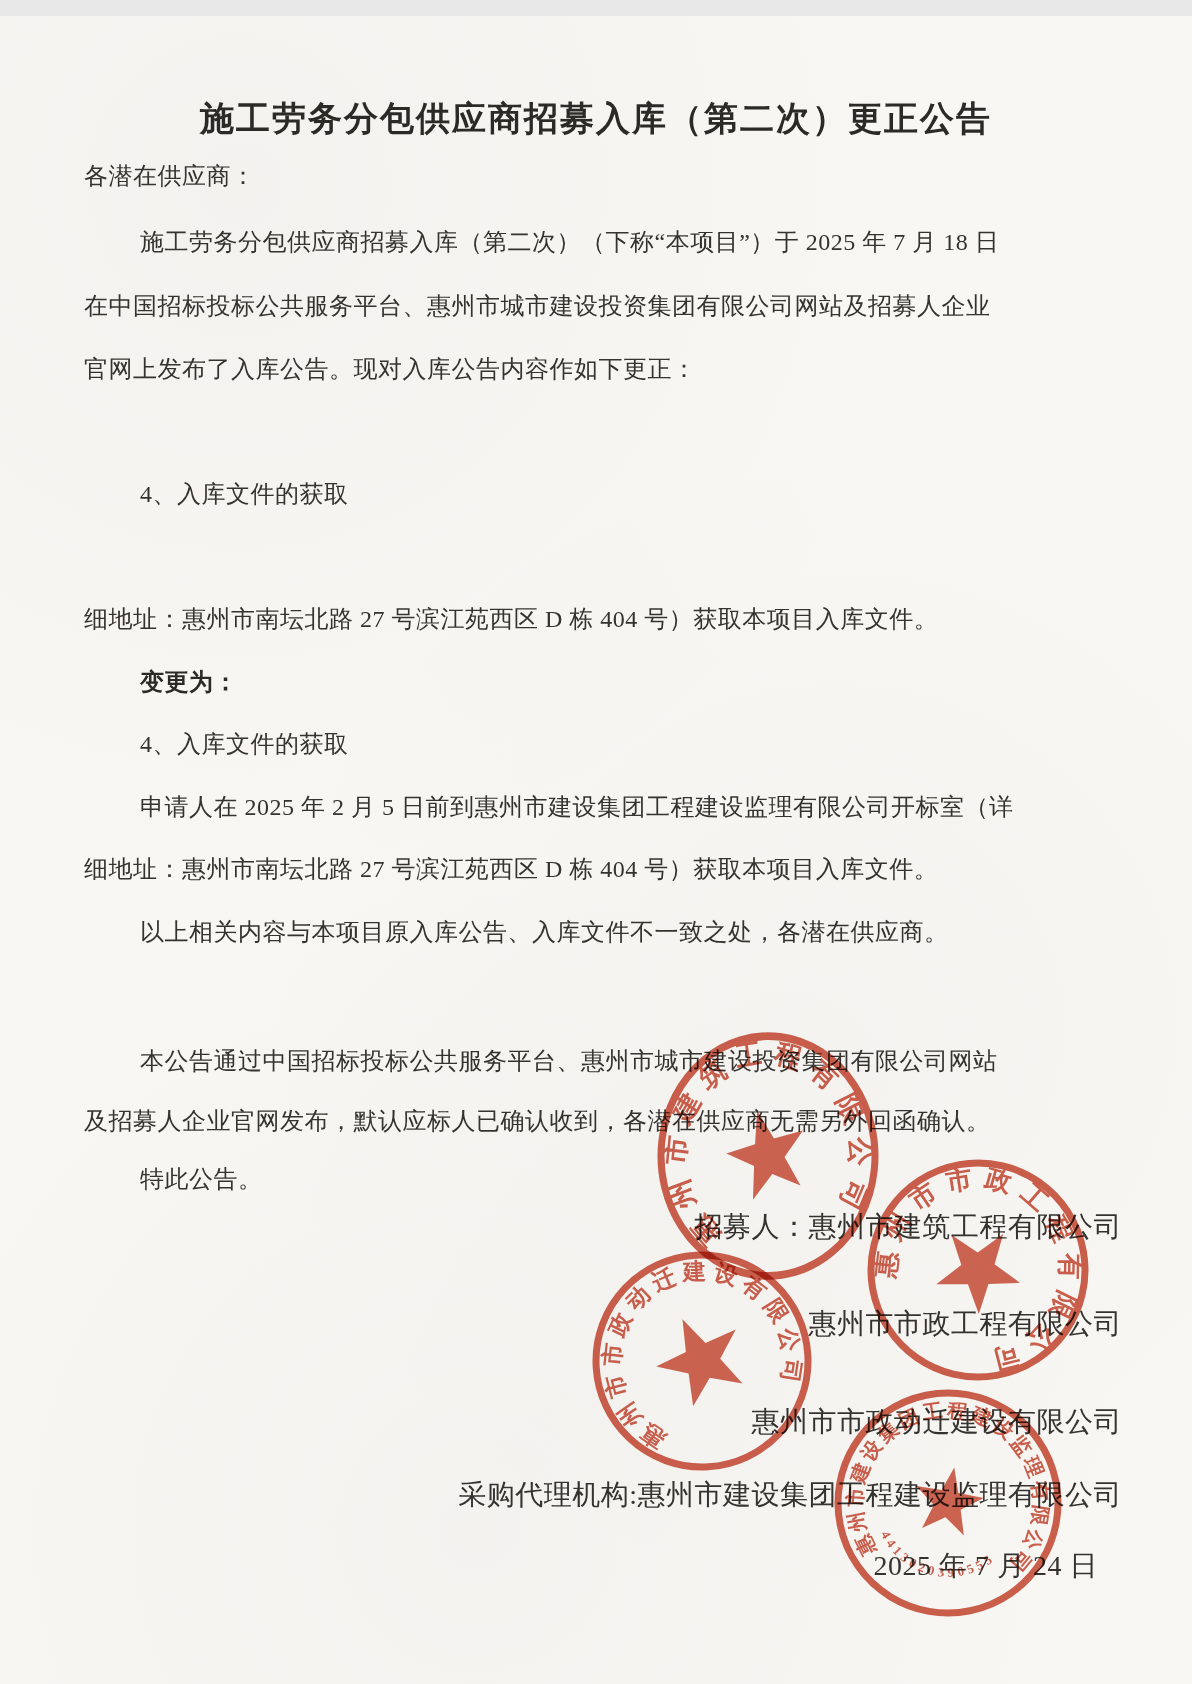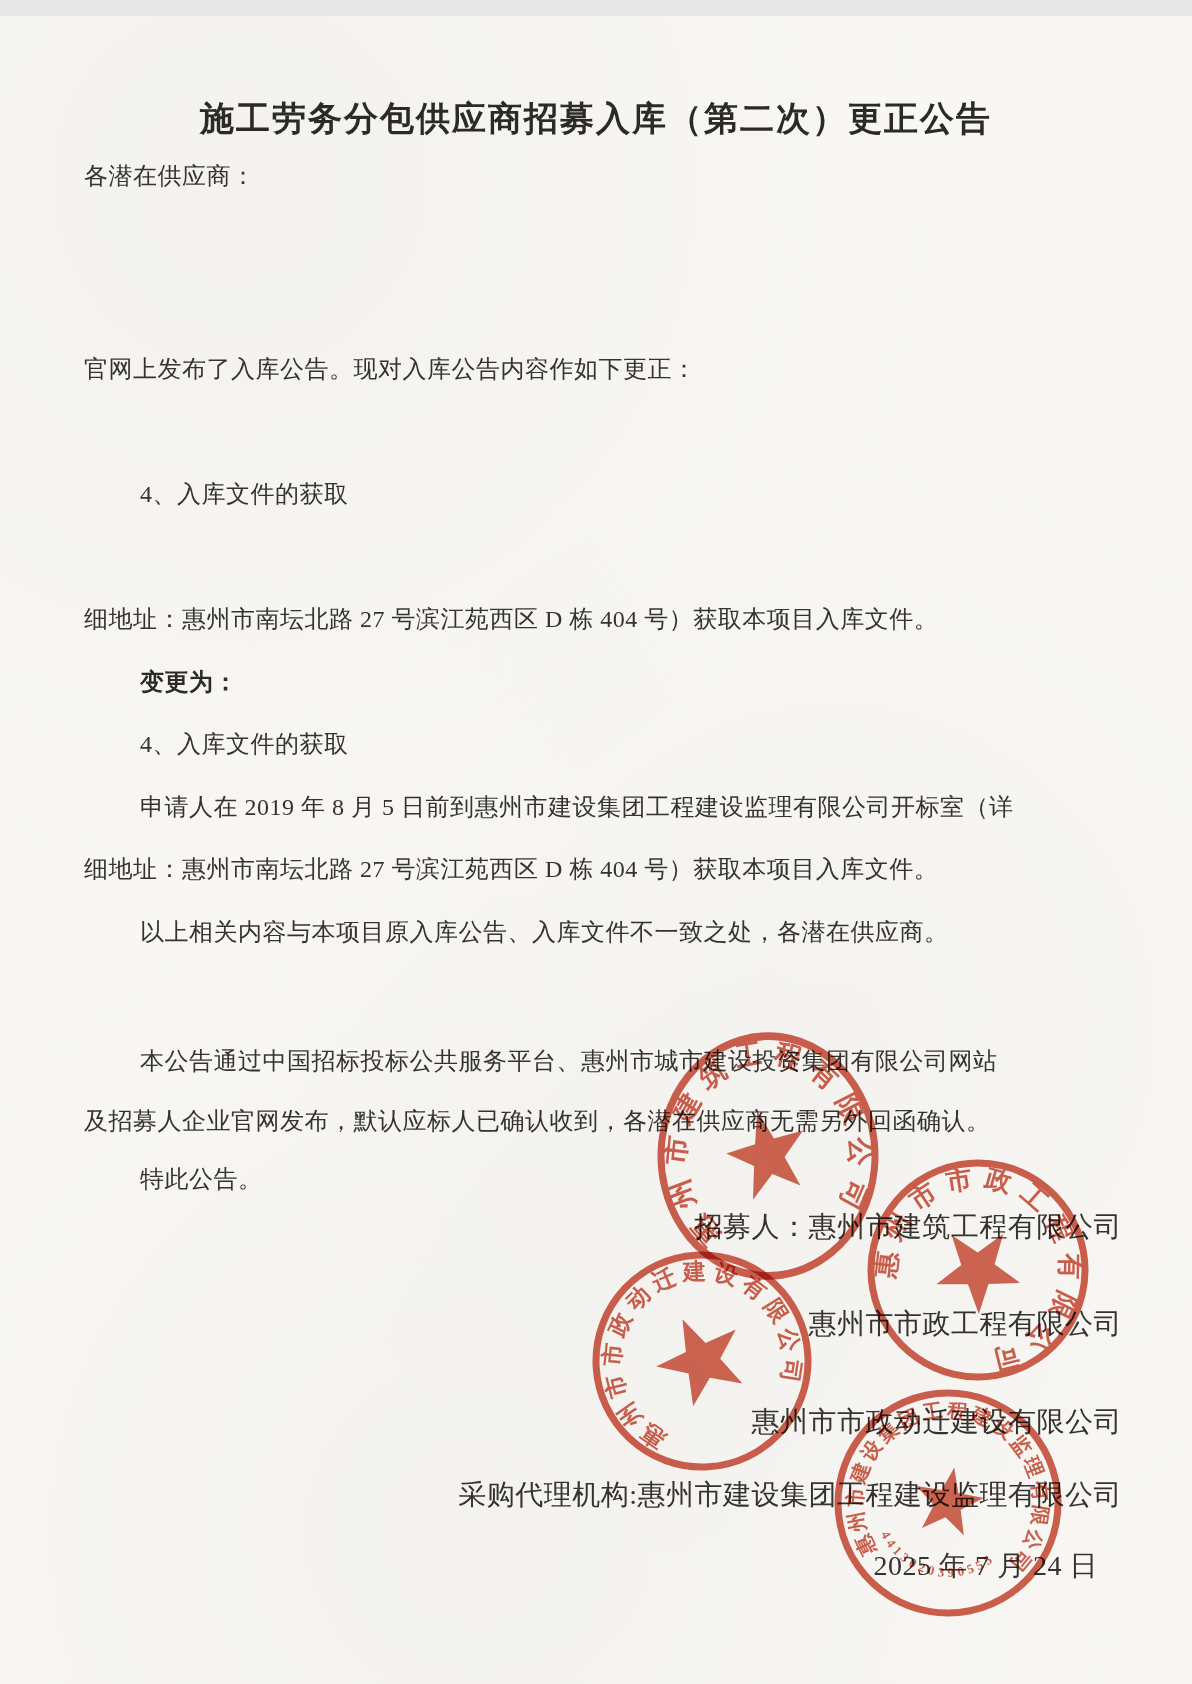--- a/index.html
+++ b/index.html
@@ -48,26 +48,28 @@
 </style>
 </head>
 <body>
 
 <div class="page">
 
   <h1 class="title">施工劳务分包供应商招募入库（第二次）更正公告</h1>
 
   <div class="line" style="top:141px">各潜在供应商：</div>
 
+  <div class="line indent" style="top:207px">施工劳务分包供应商招募入库（第二次）（下称“本项目”）于 2025 年 7 月 18 日</div>
+  <div class="line" style="top:271px">在中国招标投标公共服务平台、惠州市城市建设投资集团有限公司网站及招募人企业</div>
   <div class="line" style="top:334px">官网上发布了入库公告。现对入库公告内容作如下更正：</div>
   <div class="line indent" style="top:459px">4、入库文件的获取</div>
   <div class="line" style="top:584px">细地址：惠州市南坛北路 27 号滨江苑西区 D 栋 404 号）获取本项目入库文件。</div>
   <div class="line indent b" style="top:647px">变更为：</div>
   <div class="line indent" style="top:709px">4、入库文件的获取</div>
-  <div class="line indent" style="top:772px">申请人在 2019 年 8 月 5 日前到惠州市建设集团工程建设监理有限公司开标室（详</div>
+  <div class="line indent" style="top:772px">申请人在 2025 年 2 月 5 日前到惠州市建设集团工程建设监理有限公司开标室（详</div>
   <div class="line" style="top:834px">细地址：惠州市南坛北路 27 号滨江苑西区 D 栋 404 号）获取本项目入库文件。</div>
   <div class="line indent" style="top:897px">以上相关内容与本项目原入库公告、入库文件不一致之处，各潜在供应商。</div>
   <div class="line indent" style="top:1026px">本公告通过中国招标投标公共服务平台、惠州市城市建设投资集团有限公司网站</div>
   <div class="line" style="top:1086px">及招募人企业官网发布，默认应标人已确认收到，各潜在供应商无需另外回函确认。</div>
   <div class="line indent" style="top:1144px">特此公告。</div>
 
   <div class="sig" style="top:1192px">招募人：惠州市建筑工程有限公司</div>
   <div class="sig" style="top:1289px">惠州市市政工程有限公司</div>
   <div class="sig" style="top:1387px">惠州市市政动迁建设有限公司</div>
   <div class="sig" style="top:1460px">采购代理机构:惠州市建设集团工程建设监理有限公司</div>

